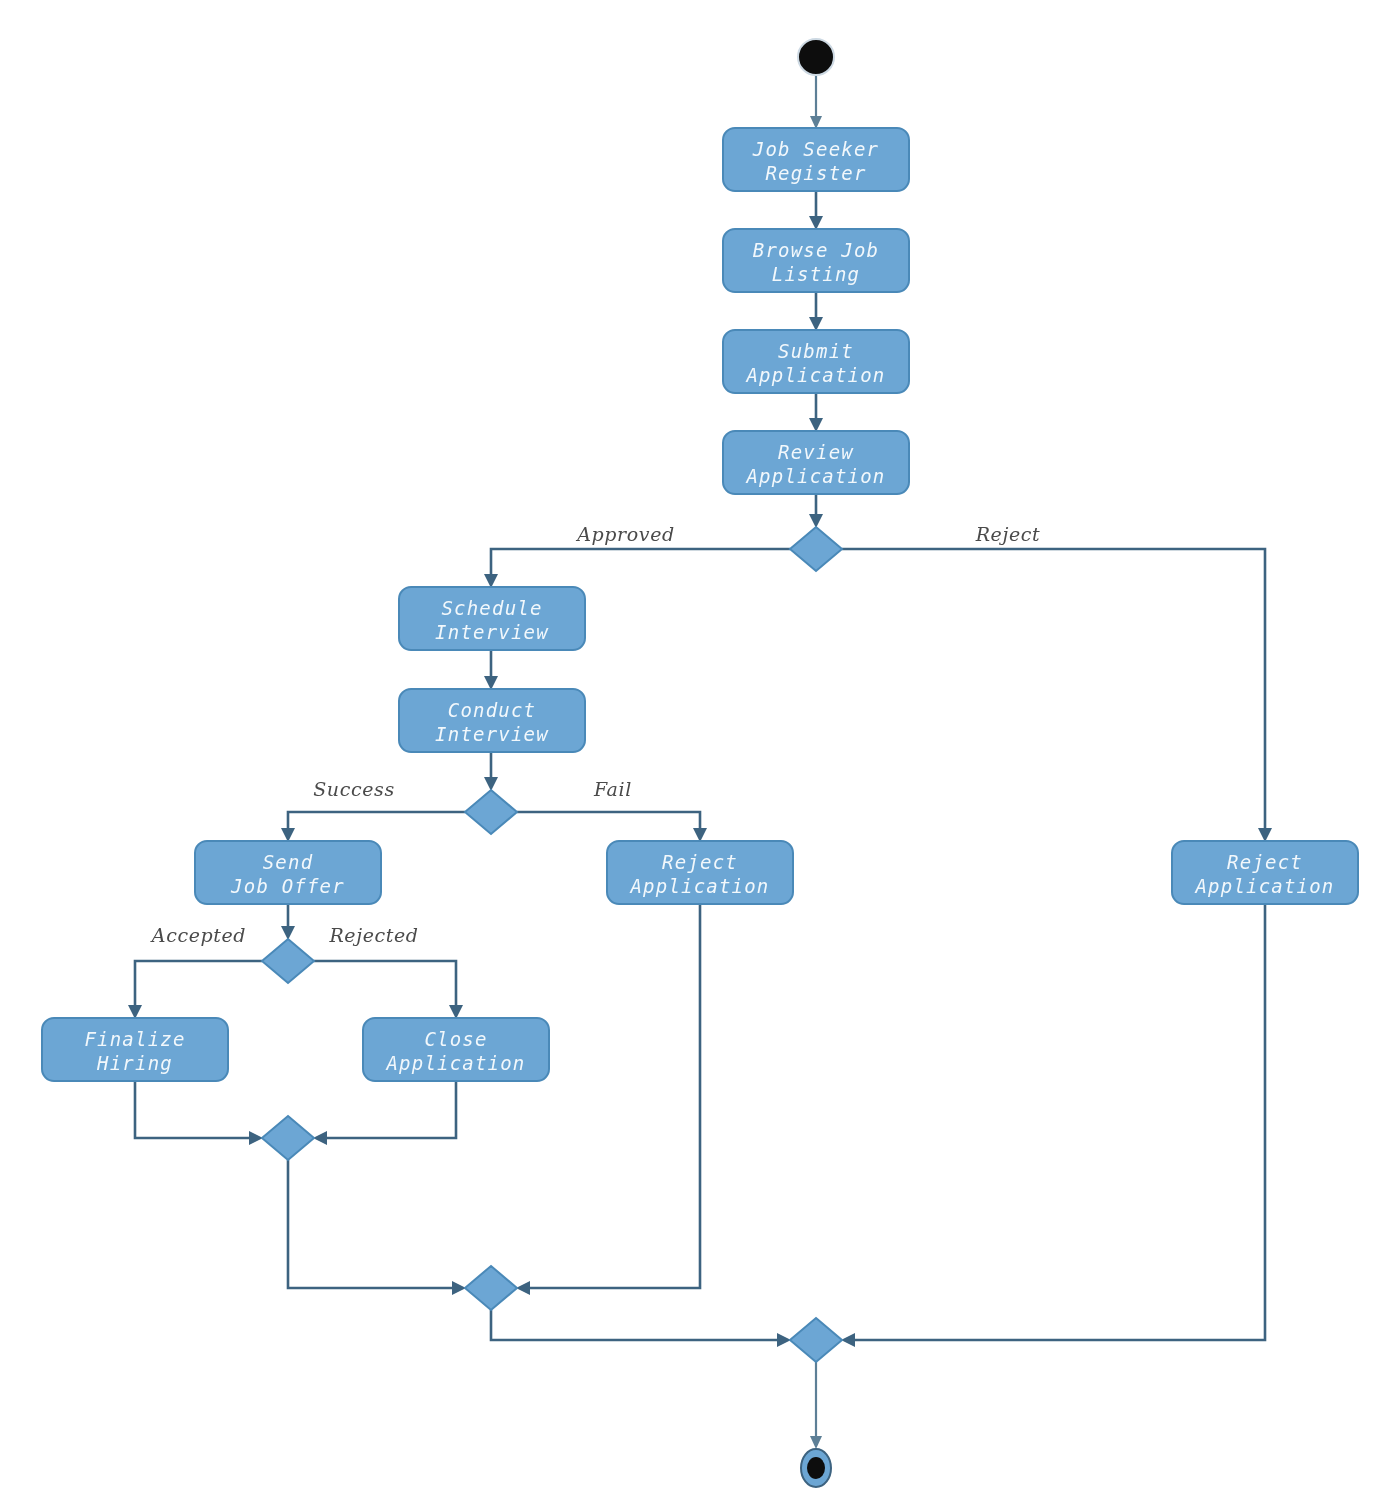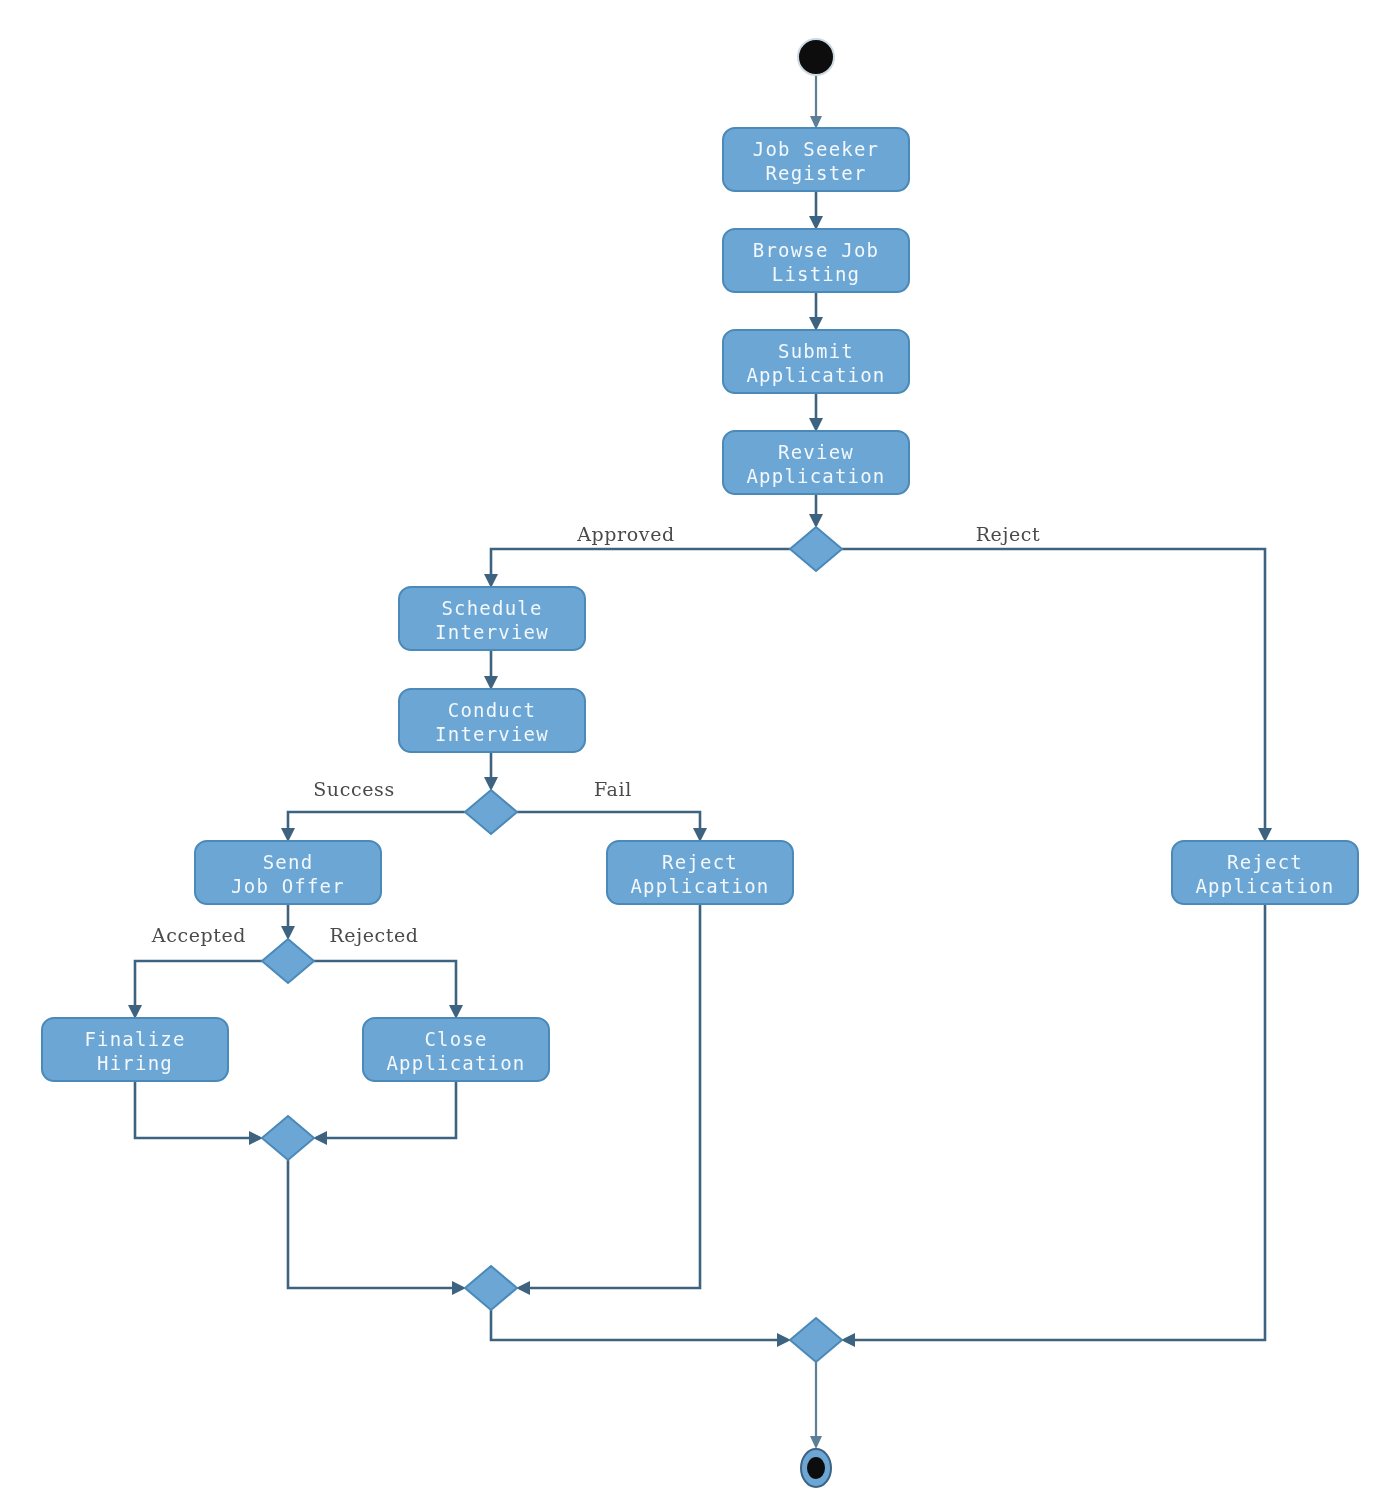--- a/index.html
+++ b/index.html
@@ -10,20 +10,21 @@
   body {
     width: 1400px;
     height: 1500px;
     font-family: "DejaVu Sans Mono", monospace;
     overflow: hidden;
   }
   #diagram-root {
     position: relative;
     width: 1152px;
     height: 1500px;
+    font-style: italic;
   }
   svg#activity-diagram {
     display: block;
     width: 1400px;
     height: 1500px;
   }
   .edge-line {
     fill: none;
     stroke: #3d6380;
     stroke-width: 2.6;

